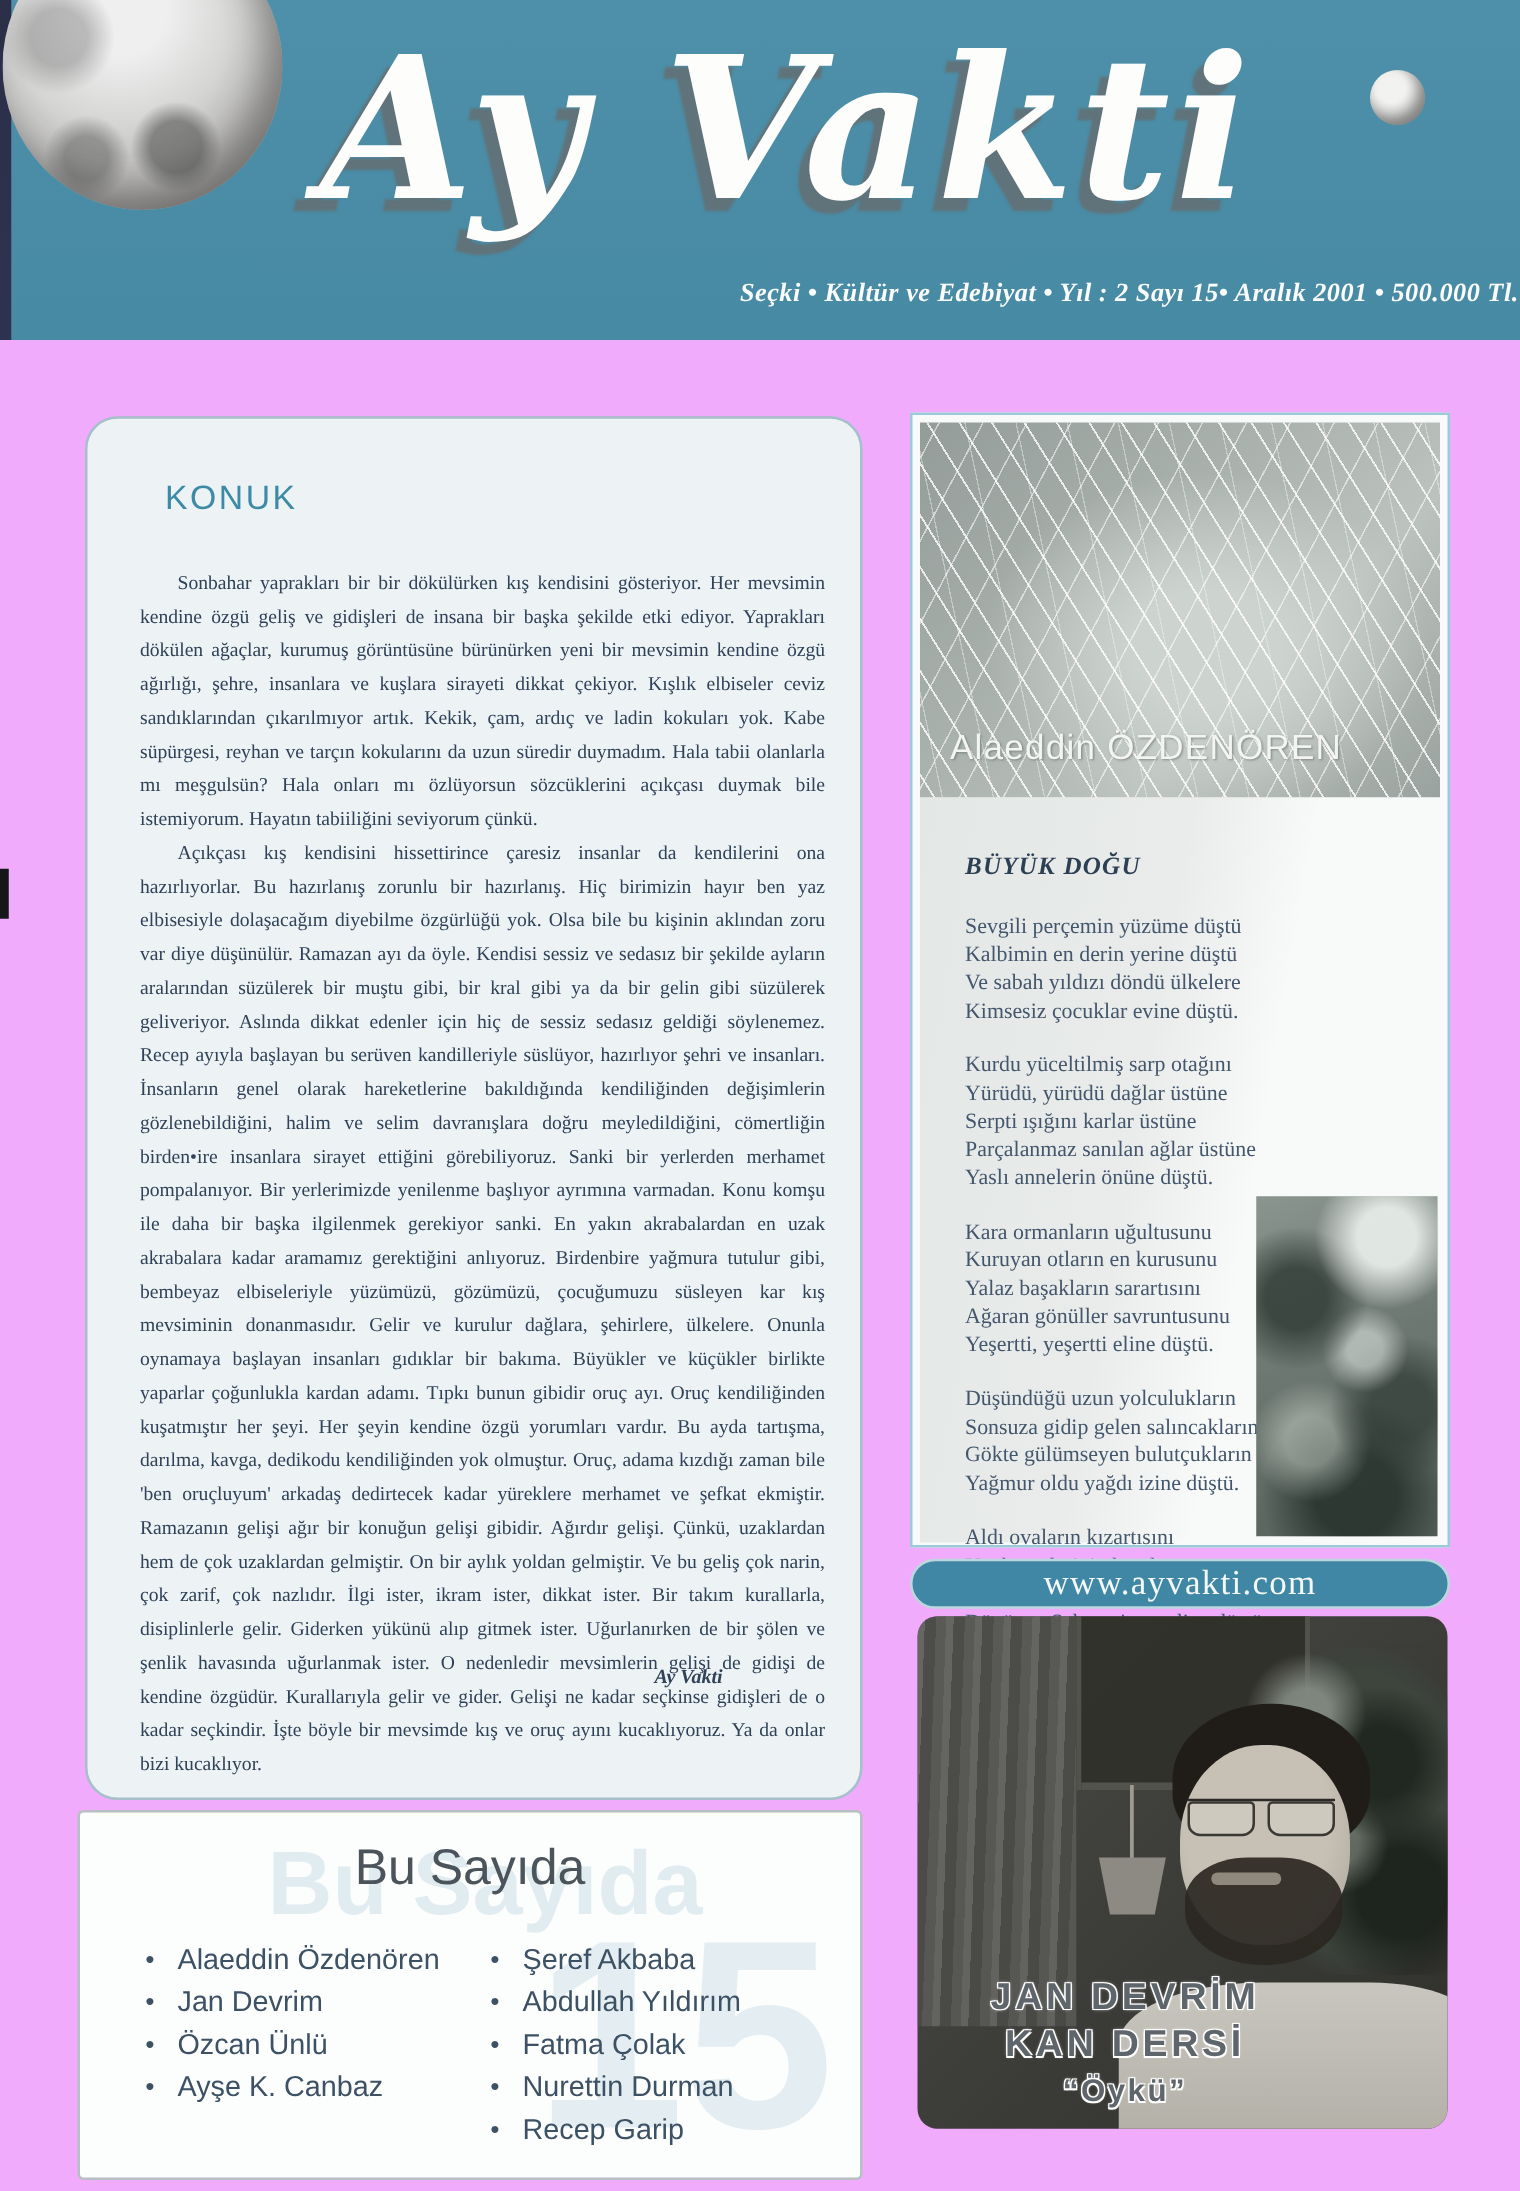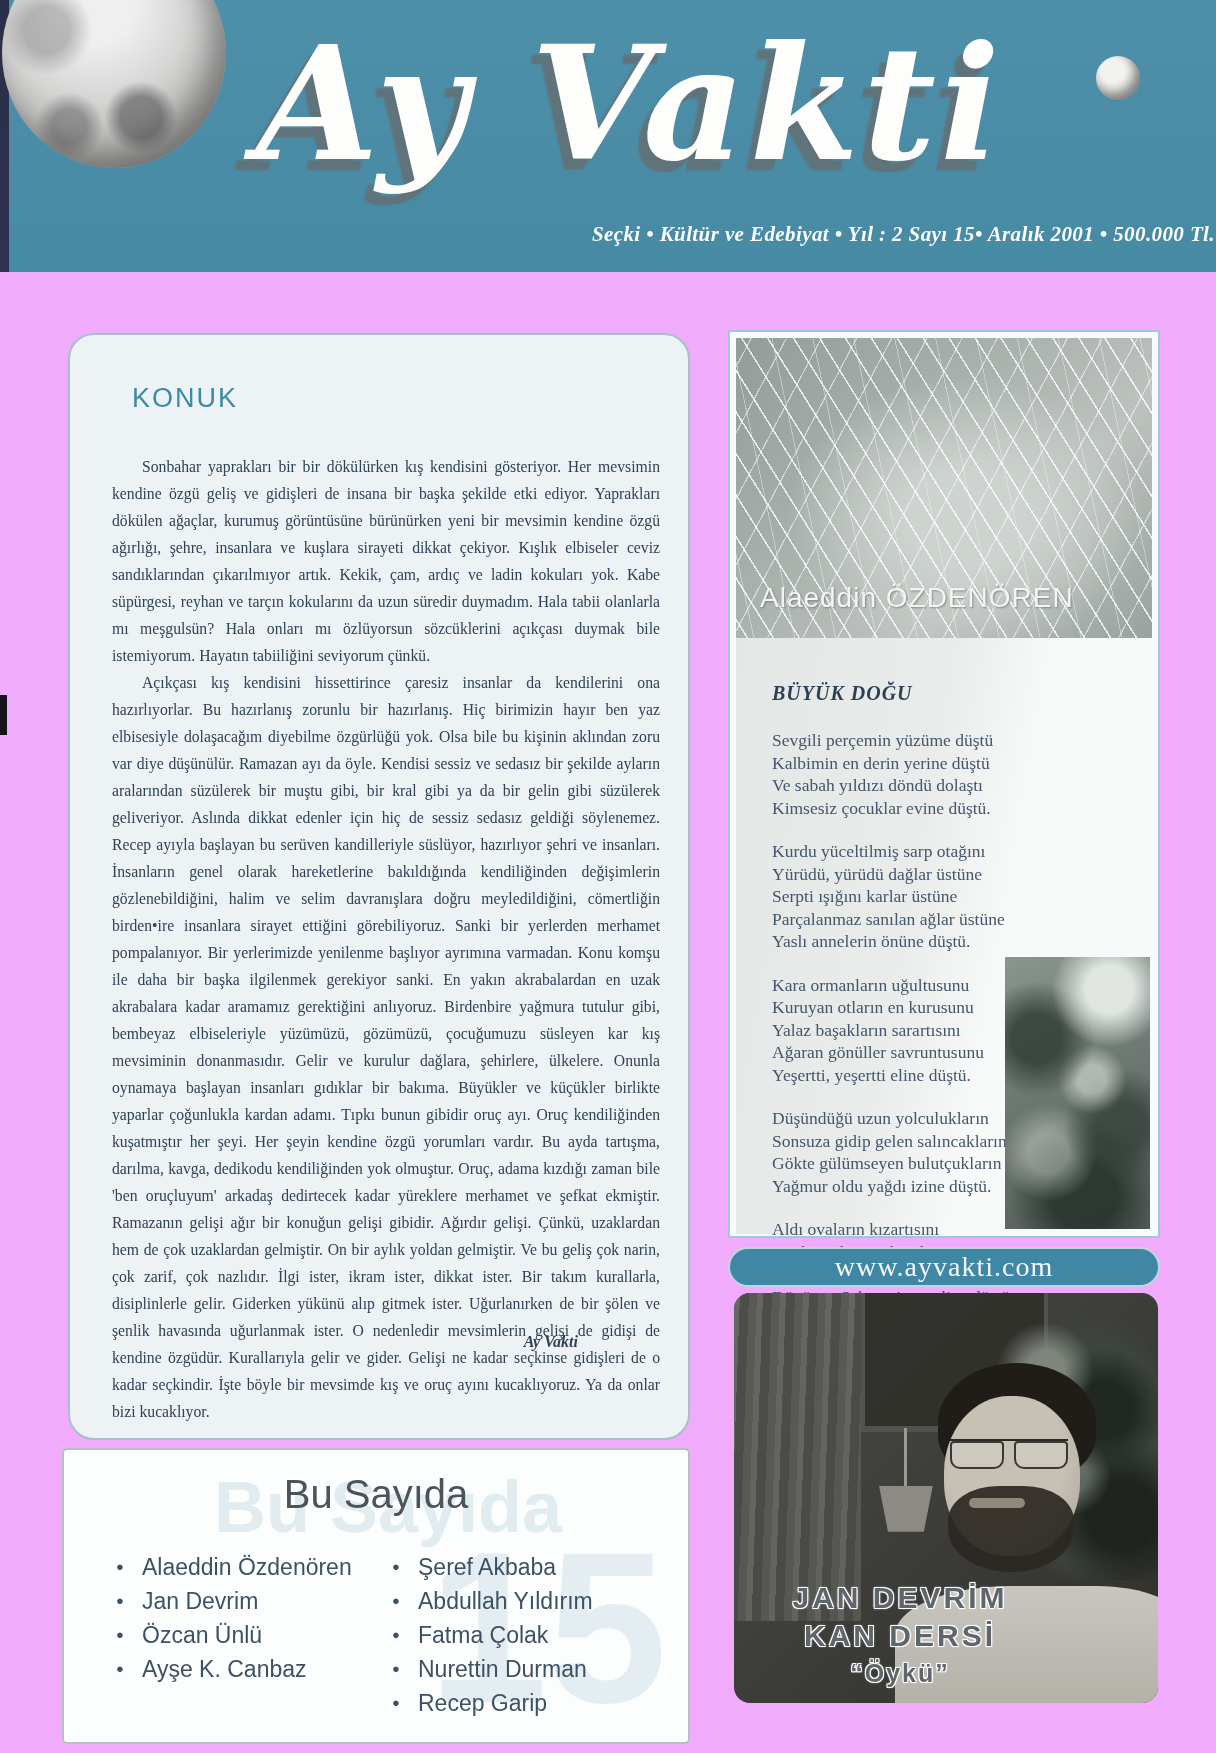--- a/index.html
+++ b/index.html
@@ -159,21 +159,21 @@
   </div>
 
   <div class="feature-frame">
     <div class="wheat-photo">
       <div class="wheat-author">Alaeddin ÖZDENÖREN</div>
     </div>
     <div class="poem-panel">
       <div class="poem-title">BÜYÜK DOĞU</div>
       <div class="stanza">Sevgili perçemin yüzüme düştü
 Kalbimin en derin yerine düştü
-Ve sabah yıldızı döndü dolaştı
+Ve sabah yıldızı döndü ülkelere
 Kimsesiz çocuklar evine düştü.</div>
       <div class="stanza">Kurdu yüceltilmiş sarp otağını
 Yürüdü, yürüdü dağlar üstüne
 Serpti ışığını karlar üstüne
 Parçalanmaz sanılan ağlar üstüne
 Yaslı annelerin önüne düştü.</div>
       <div class="stanza">Kara ormanların uğultusunu
 Kuruyan otların en kurusunu
 Yalaz başakların sarartısını
 Ağaran gönüller savruntusunu

